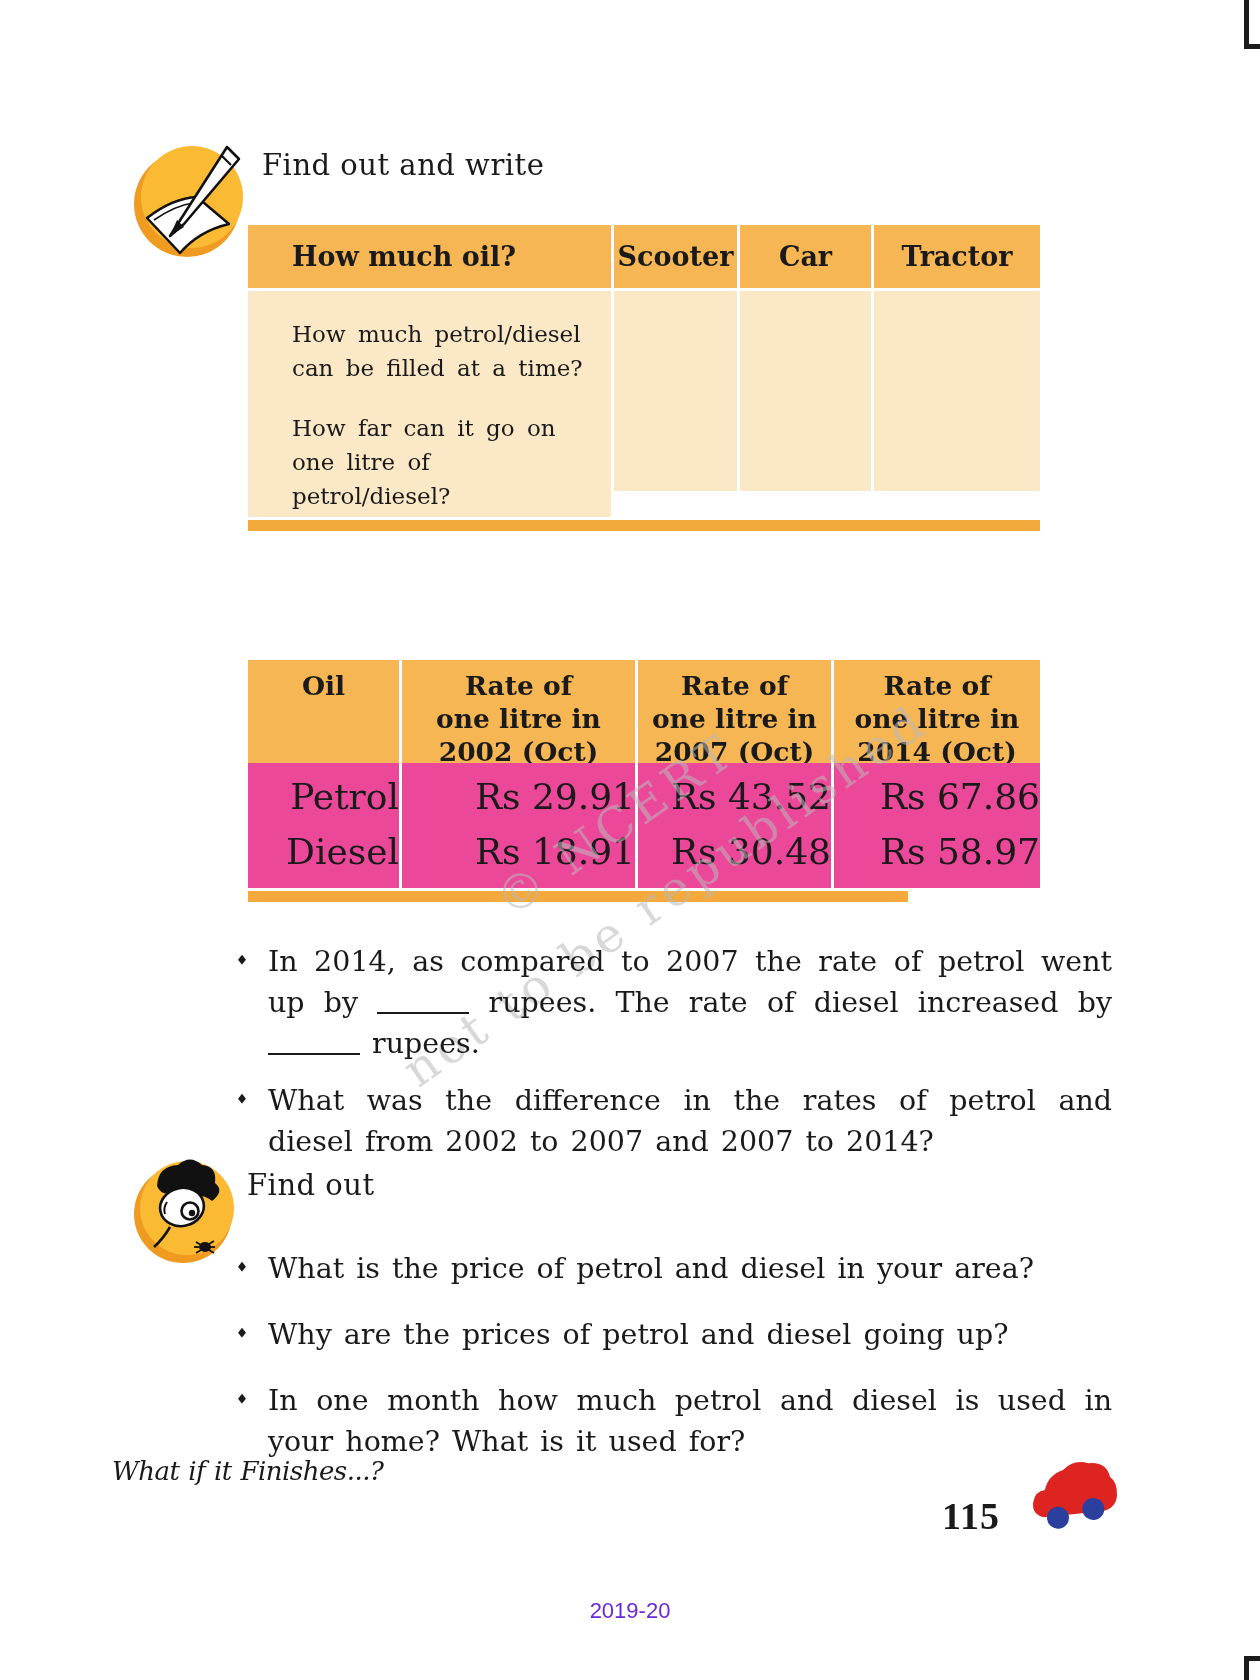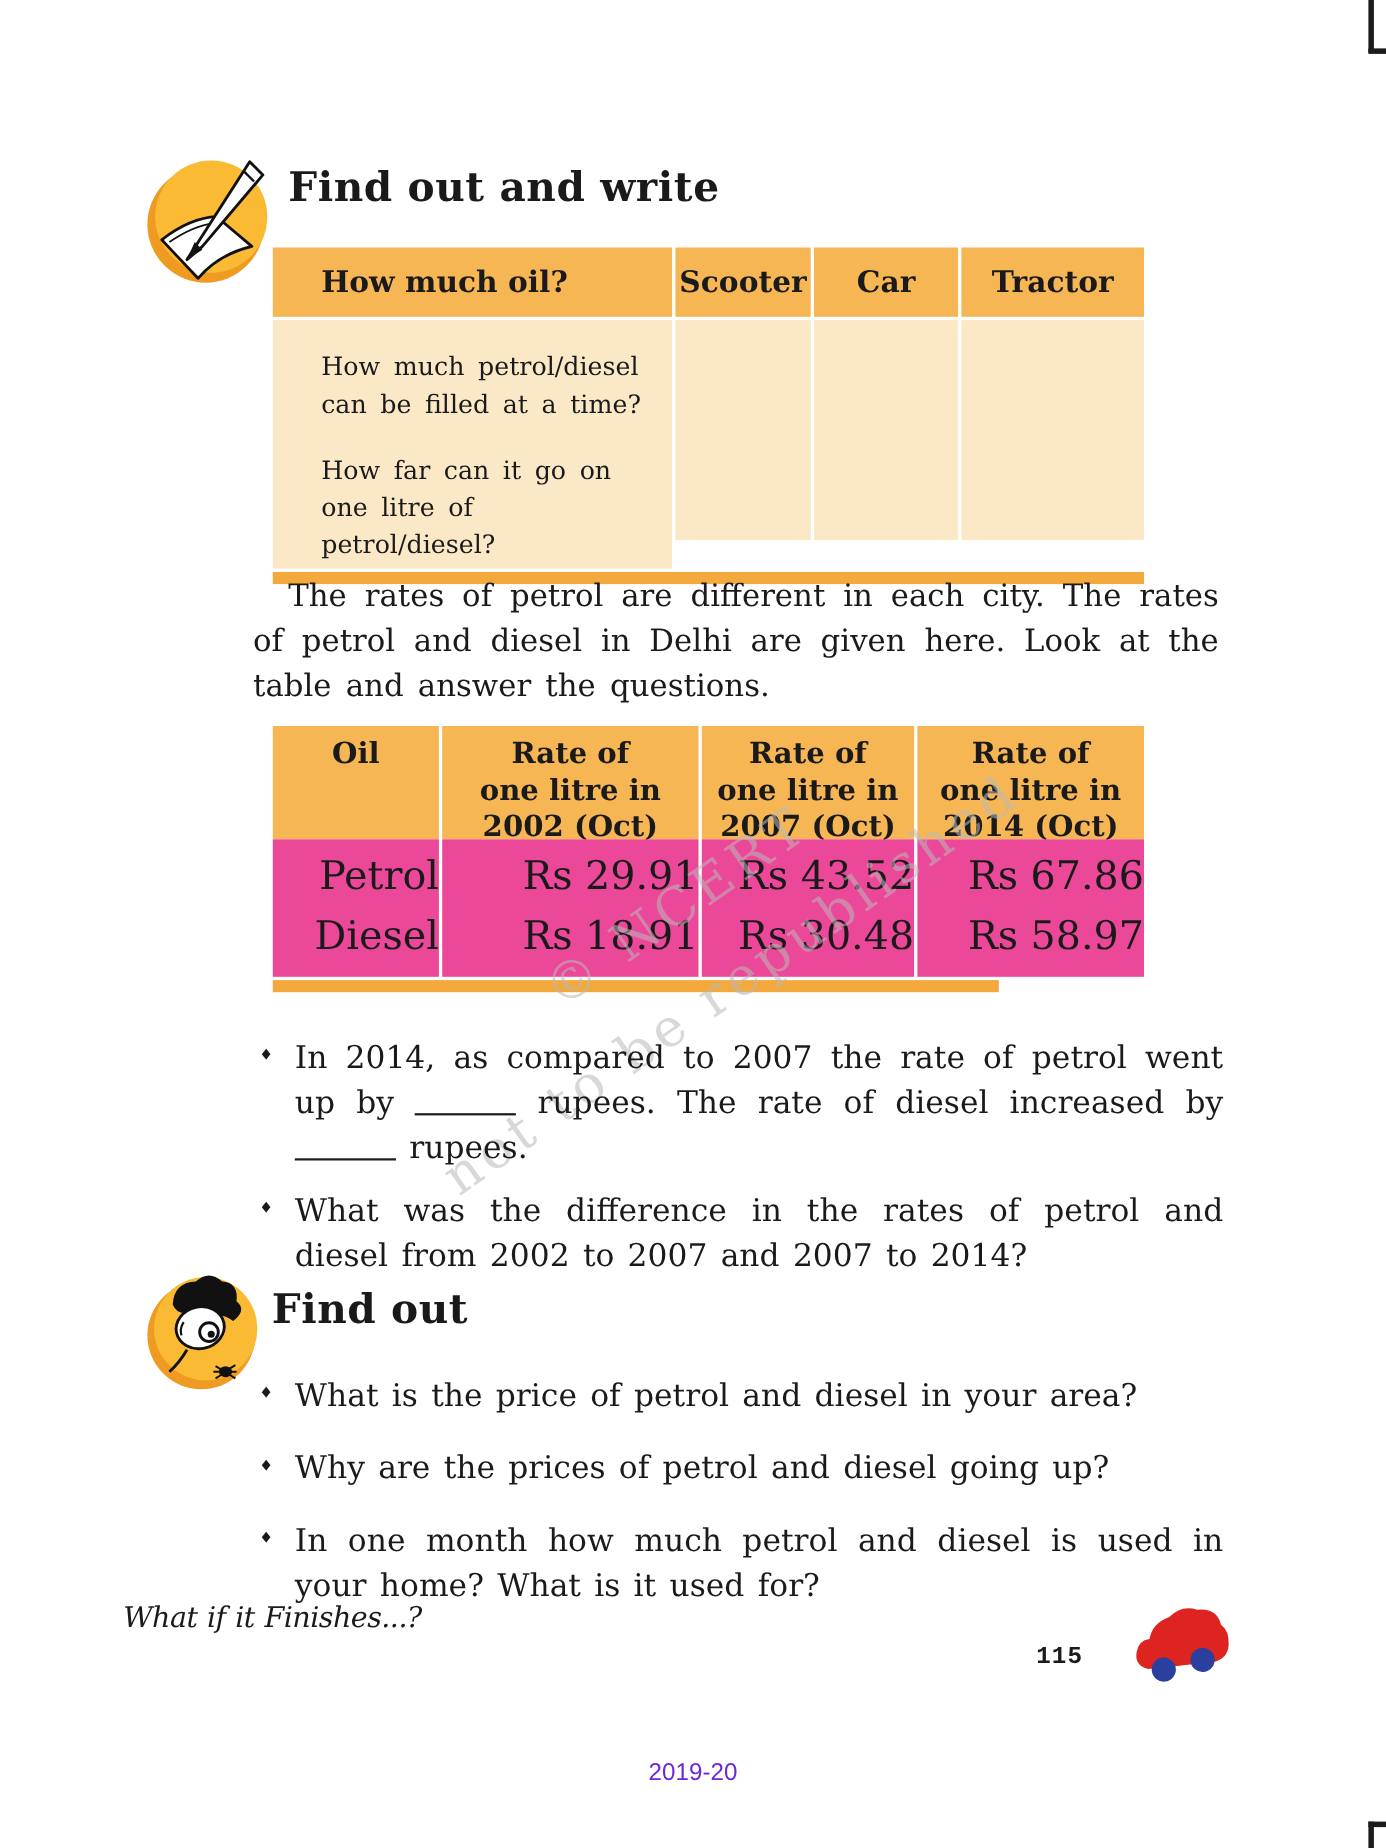--- a/index.html
+++ b/index.html
@@ -18,21 +18,21 @@
   .watermark{
     position:absolute; left:640px; top:860px; width:760px;
     transform:translate(-50%,-50%) rotate(-35deg);
     text-align:center; color:#b9b9b9; opacity:0.55; z-index:5;
     pointer-events:none; letter-spacing:5px; line-height:86px;
     font-size:48px; font-family:"DejaVu Serif", serif;
   }
 
   .icon-wrap{position:absolute;}
   .h2{
-    position:absolute; font-size:37px; font-weight:bold; letter-spacing:0.5px;
+    position:absolute; font-size:29px; font-weight:normal; letter-spacing:0.5px;
     font-family:"DejaVu Serif", serif;
   }
   .h2-findwrite{left:262px; top:148px;}
   .h2-findout{left:247px; top:1168px;}
 
   
   .t1{position:absolute; left:248px; top:225px; width:792px; z-index:2;}
   .t1-head{display:grid; grid-template-columns:363px 123px 131px 166px; column-gap:3px;}
   .t1-head .cell{
     background:#F7B654; height:63px; display:flex; align-items:center; justify-content:center;
@@ -75,22 +75,22 @@
     display:inline-block; width:92px; border-bottom:2.5px solid #1a1a1a;
     transform:translateY(2px);
   }
 
   
   .footer-title{
     position:absolute; left:112px; top:1456px; font-size:26px; font-style:italic;
     letter-spacing:-0.5px; word-spacing:1px;
   }
   .page-num{
-    position:absolute; left:942px; top:1494px; font-size:22px; font-weight:bold;
-    font-family:Liberation Mono, monospace; letter-spacing:1px;text-align:center;
+    position:absolute; left:942px; top:1494px; font-size:38px; font-weight:bold;
+    font-family:Liberation Serif, serif; letter-spacing:1px;text-align:center;
   }
   .edition{
     position:absolute; left:0; top:1598px; width:100%; text-align:center;
     font-size:22px; font-family:"Liberation Sans", sans-serif; color:#6d28d9;
   }
 </style>
 </head>
 <body>
 
 <div class="page">
@@ -131,21 +131,20 @@
         <div class="q">How much petrol/diesel can be filled at a time?</div>
         <div class="q">How far can it go on one litre of petrol/diesel?</div>
       </div>
       <div class="cell"></div>
       <div class="cell"></div>
       <div class="cell"></div>
     </div>
     <div class="strip"></div>
   </div>
 
-  <div class="para">The rates of petrol are different in each city.  The rates of petrol and diesel in Delhi are given here. Look at the table and answer the questions.</div>
 
   <div class="t2">
     <div class="t2-head">
       <div class="cell">
         <div>Oil</div>
       </div>
       <div class="cell">
         <div>Rate of</div>
         <div>one litre in</div>
         <div>2002 (Oct)</div>

